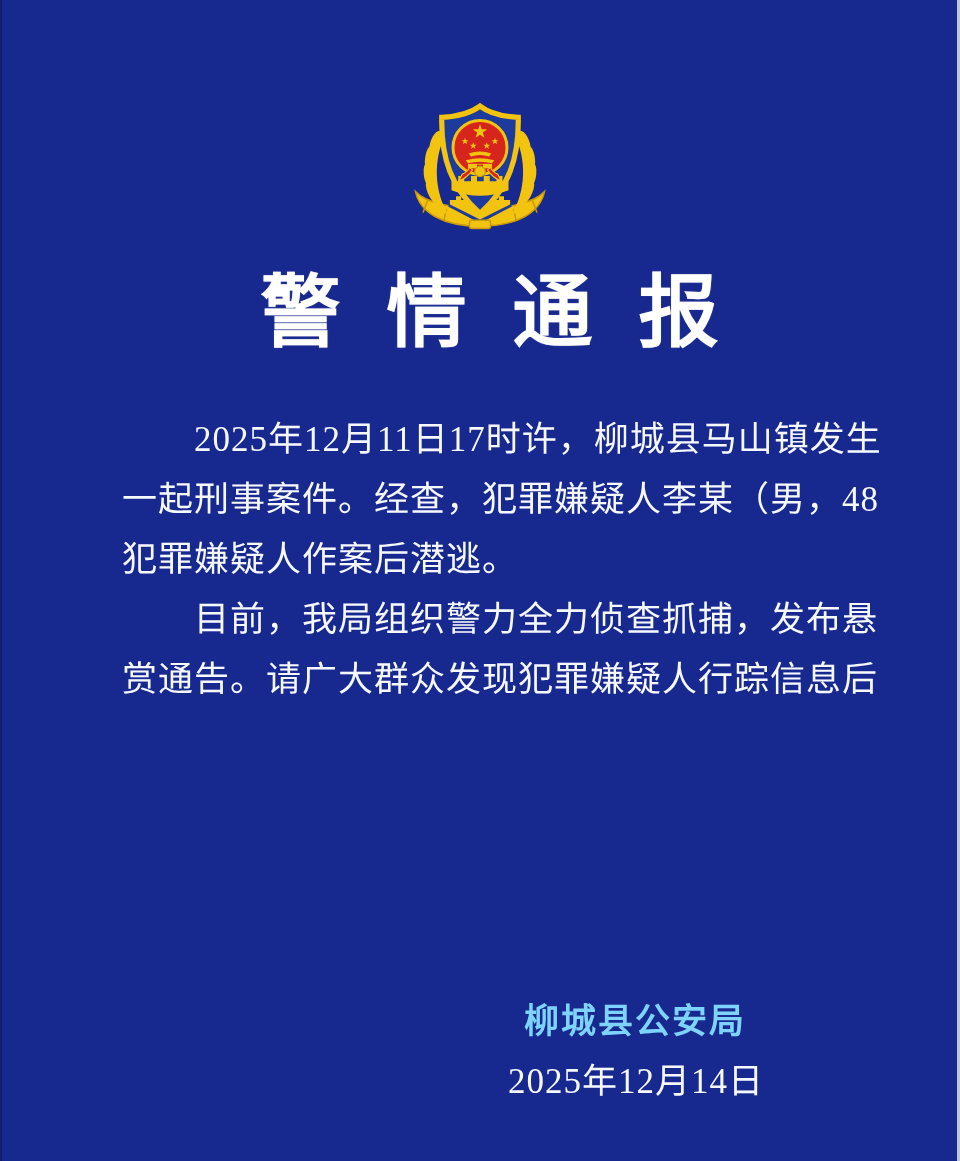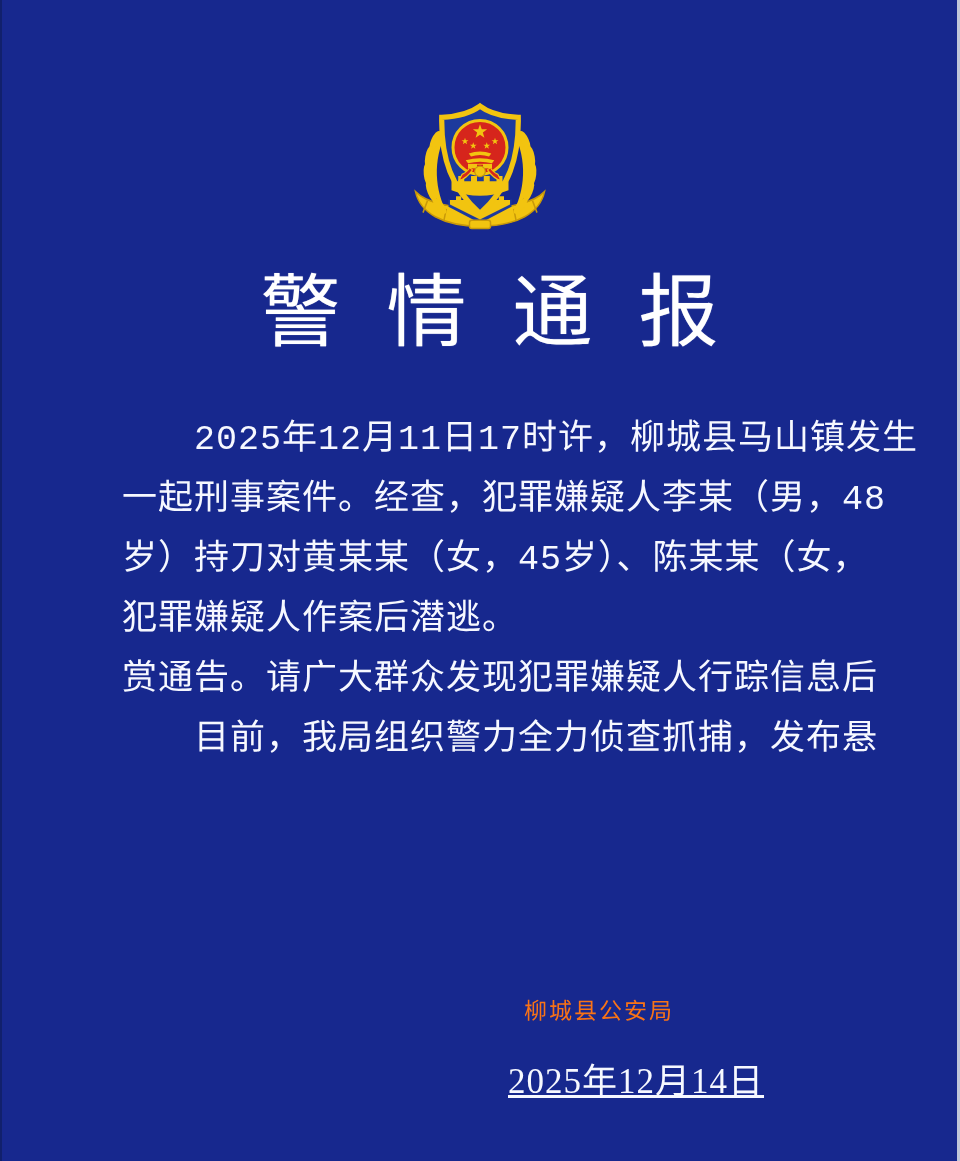--- a/index.html
+++ b/index.html
@@ -31,59 +31,58 @@
     transform: translateX(-50%);
     width: 150px; height: 155px;
   }
   .notice-title {
     position: absolute;
     top: 266px; left: 0;
     width: 100%;
     text-align: center;
     font-size: 80px;
     line-height: 94px;
-    font-weight: 400;
+    font-weight: 700;
     color: #ffffff;
     letter-spacing: 46px;
     padding-left: 65px;
     box-sizing: border-box;
     white-space: nowrap;
     text-shadow: 0 0 1px rgba(255,255,255,0.5);
   }
   .body-text {
     position: absolute;
     top: 410px; left: 122px;
     width: 740px;
     font-size: 35px;
     letter-spacing: 1px;
     color: #f6f8ff;
   }
   .body-line {
     height: 60px;
     line-height: 60px;
     white-space: nowrap;
-    font-family: Liberation Mono, monospace;
   }
   .body-line.indent { padding-left: 72px; }
   .signature-agency {
     position: absolute;
     top: 992px; left: 524px;
-    font-size: 23px;
+    font-size: 35px;
     letter-spacing: 2px;
     white-space: nowrap;
-    color: #f97316;
+    color: #7dd3fc;
+    font-weight: bold;
   }
   .signature-date {
     position: absolute;
     top: 1052px; left: 508px;
     font-size: 35px;
     letter-spacing: 1px;
     white-space: nowrap;
     color: #f6f8ff;
-    text-decoration: underline;
   }
 </style>
 </head>
 <body>
 
 <div class="poster">
 
   <div class="edge-left"></div>
   <div class="edge-right"></div>
 
@@ -140,22 +139,21 @@
 
       <rect x="86" y="178" width="28" height="11" rx="3" fill="#f2c410" stroke="#c8990a" stroke-width="2"></rect>
     </svg>
   </div>
 
   <div class="notice-title">警情通报</div>
 
   <div class="body-text">
     <div class="body-line indent">2025年12月11日17时许，柳城县马山镇发生</div>
     <div class="body-line">一起刑事案件。经查，犯罪嫌疑人李某（男，48</div>
-    <div class="body-line">岁）持刀对黄某某（女，45岁）、陈某某（女，</div>
     <div class="body-line">犯罪嫌疑人作案后潜逃。</div>
+    <div class="body-line indent">目前，我局组织警力全力侦查抓捕，发布悬</div>
     <div class="body-line">赏通告。请广大群众发现犯罪嫌疑人行踪信息后</div>
-    <div class="body-line indent">目前，我局组织警力全力侦查抓捕，发布悬</div>
   </div>
 
   <div class="signature-agency">柳城县公安局</div>
   <div class="signature-date">2025年12月14日</div>
 
 </div>
 
 </body></html>

